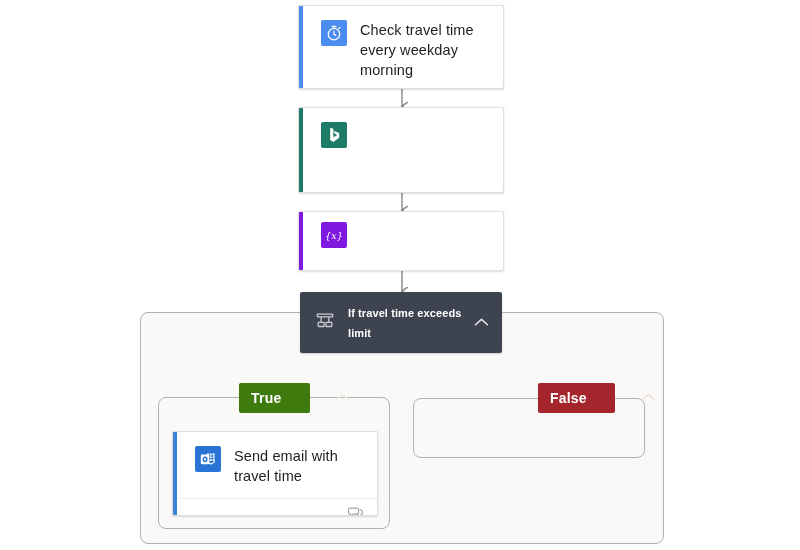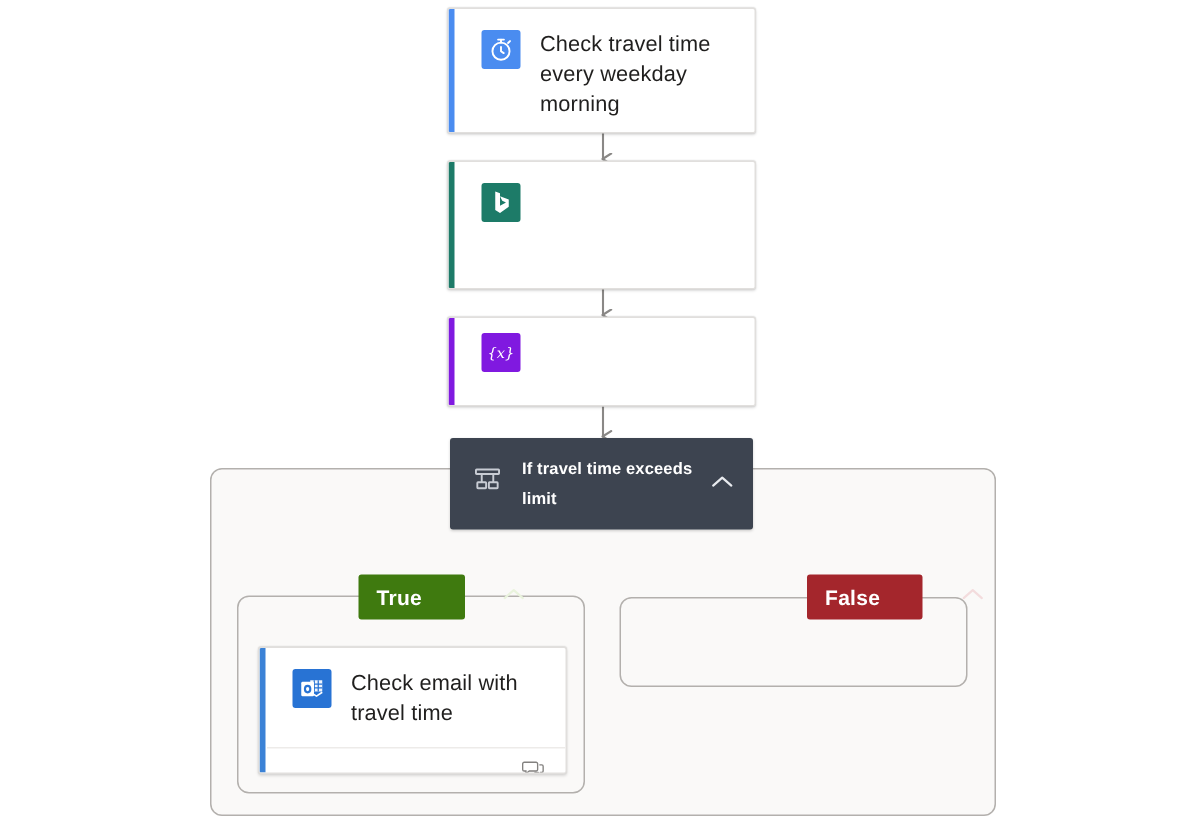--- a/index.html
+++ b/index.html
@@ -229,21 +229,21 @@
       <div class="app-icon" style="background:#2873d4;">
         <svg width="20" height="20" viewBox="0 0 24 24">
           <rect x="10.6" y="5.4" width="9.6" height="9.0" fill="#ffffff" opacity=".92"></rect>
           <path d="M10.6 8.4 h9.6 M10.6 11.4 h9.6 M13.8 5.4 v9.0 M17.0 5.4 v9.0" stroke="#2873d4" stroke-width="1.0"></path>
           <path d="M10.6 15.0 l5.0 3.1 l4.6 -3.1" fill="none" stroke="#ffffff" stroke-width="1.3"></path>
           <rect x="3.4" y="6.6" width="10.2" height="11.6" rx="1.1" fill="#ffffff"></rect>
           <ellipse cx="8.5" cy="12.4" rx="3.0" ry="3.5" fill="#2873d4"></ellipse>
           <ellipse cx="8.5" cy="12.4" rx="1.3" ry="1.7" fill="#ffffff"></ellipse>
         </svg>
       </div>
-      <div class="card-title">Check email with travel time</div>
+      <div class="card-title">Send email with travel time</div>
     </div>
     <div class="card-foot">
       <svg class="comment-icon" viewBox="0 0 20 16" fill="none" stroke="#605e5c" stroke-width="1.2">
         <path d="M2 2.2 h10.5 a1.4 1.4 0 0 1 1.4 1.4 v5 a1.4 1.4 0 0 1 -1.4 1.4 h-6 l-3 2.4 v-2.4 h-1.5
                  a1.4 1.4 0 0 1 -1.4 -1.4 v-5 a1.4 1.4 0 0 1 1.4 -1.4 z"></path>
         <path d="M15.4 4.6 h2.2 a1.2 1.2 0 0 1 1.2 1.2 v4.2 a1.2 1.2 0 0 1 -1.2 1.2 h-0.9 v2.0 l-2.5 -2.0 h-3.2"></path>
       </svg>
     </div>
   </div>
 

